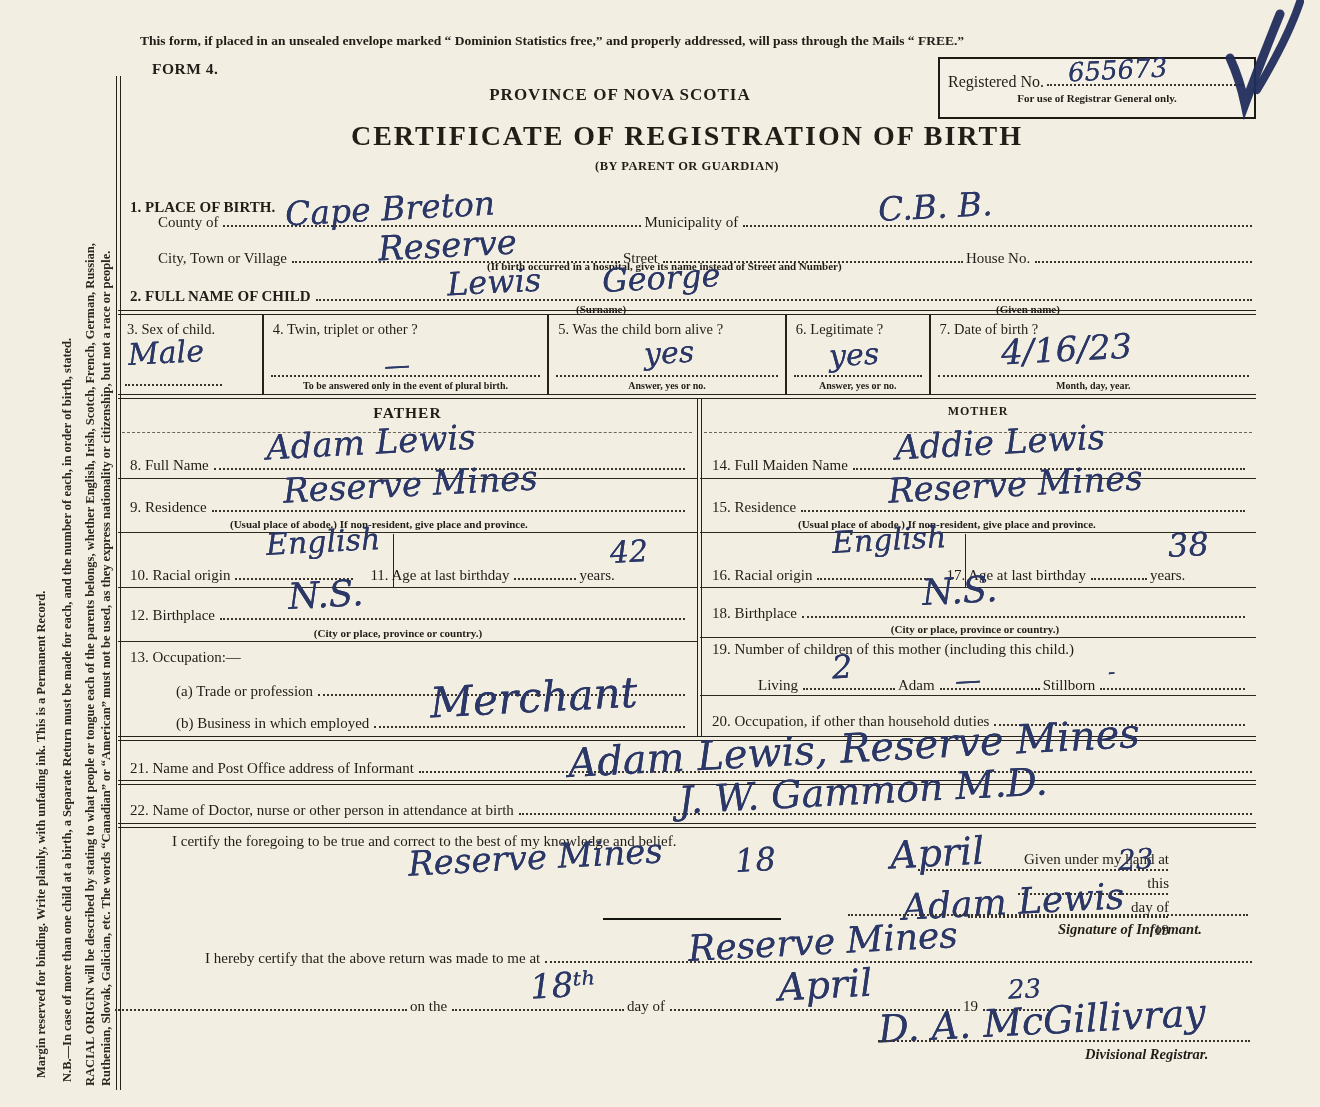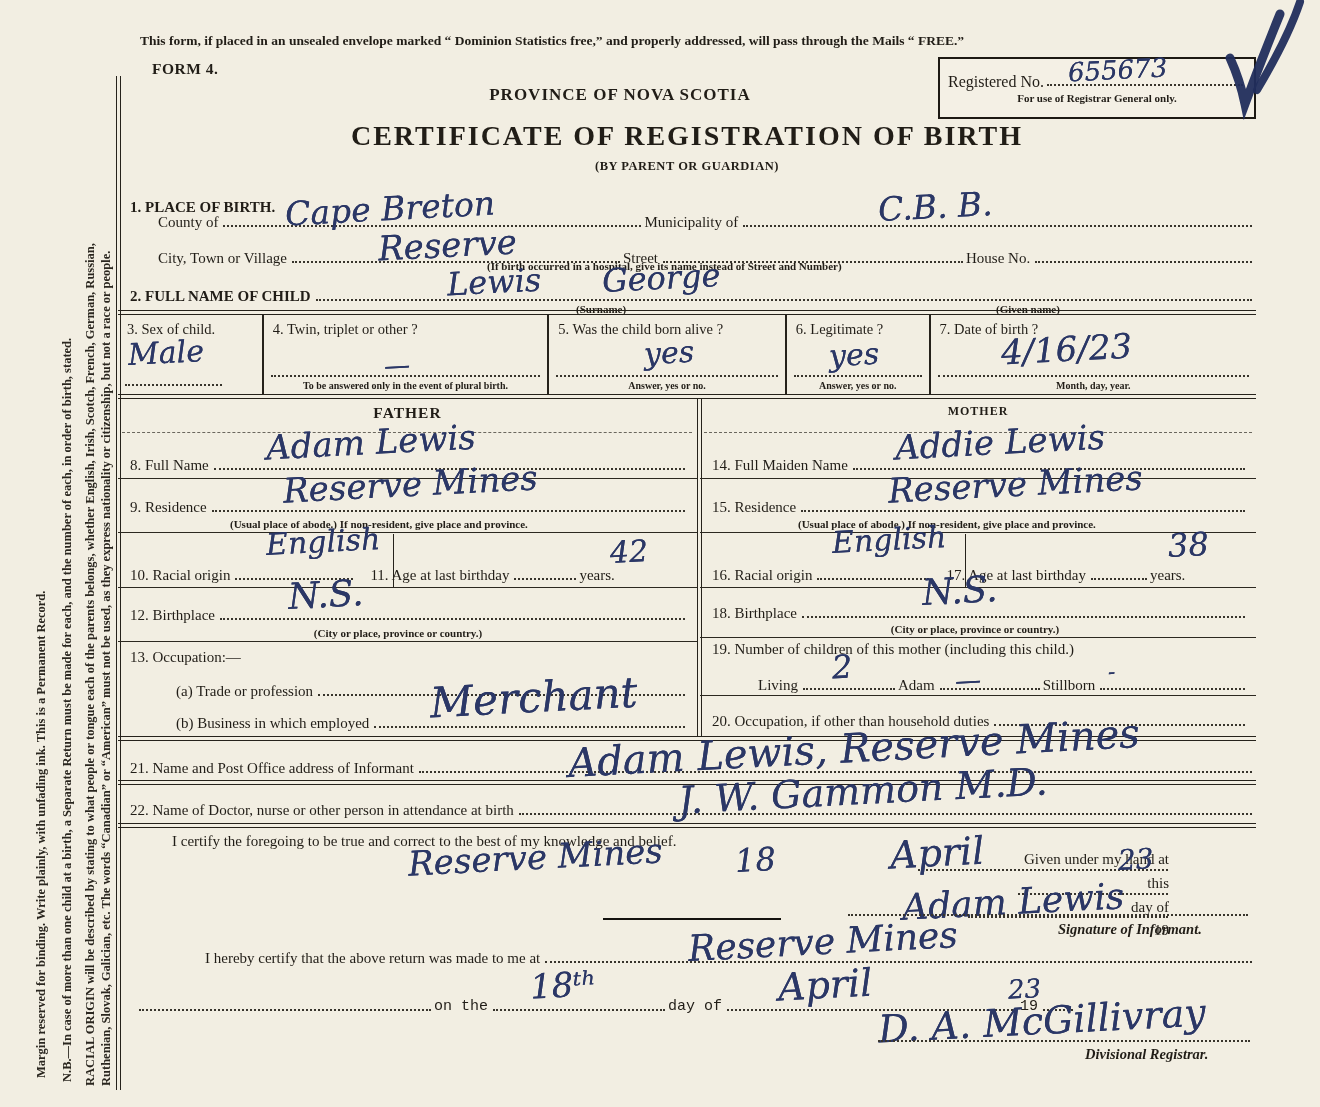--- a/index.html
+++ b/index.html
@@ -291,21 +291,21 @@
   <div class="dots abs" style="left:845px;top:914px;width:400px;"></div>
   <div class="abs sig-lbl" style="left:1058px;top:921px;">Signature of Informant.</div>
   <div class="abs" style="left:603px;top:918px;width:178px;height:0;border-top:2.5px solid #14120e;"></div>
 
   <div class="row" style="left:205px;top:936px;width:1050px;height:32px;">
     <span class="lbl">I hereby certify that the above return was made to me at</span>
     <div class="dots fx"></div>
   </div>
   <span class="hw" style="left:688px;top:924px;font-size:36px;">Reserve Mines</span>
 
-  <div class="row" style="left:136px;top:984px;width:940px;height:32px;font-family:Liberation Mono, monospace;">
+  <div class="row" style="left:112px;top:984px;width:940px;height:32px;">
     <div class="dots" style="width:292px;"></div>
     <span class="lbl">on the</span>
     <div class="dots" style="width:172px;"></div>
     <span class="lbl">day of</span>
     <div class="dots" style="width:290px;"></div>
     <span class="lbl">19</span>
     <div class="dots fx"></div>
   </div>
   <span class="hw" style="left:530px;top:968px;font-size:34px;">18ᵗʰ</span>
   <span class="hw" style="left:778px;top:966px;font-size:38px;">April</span>

